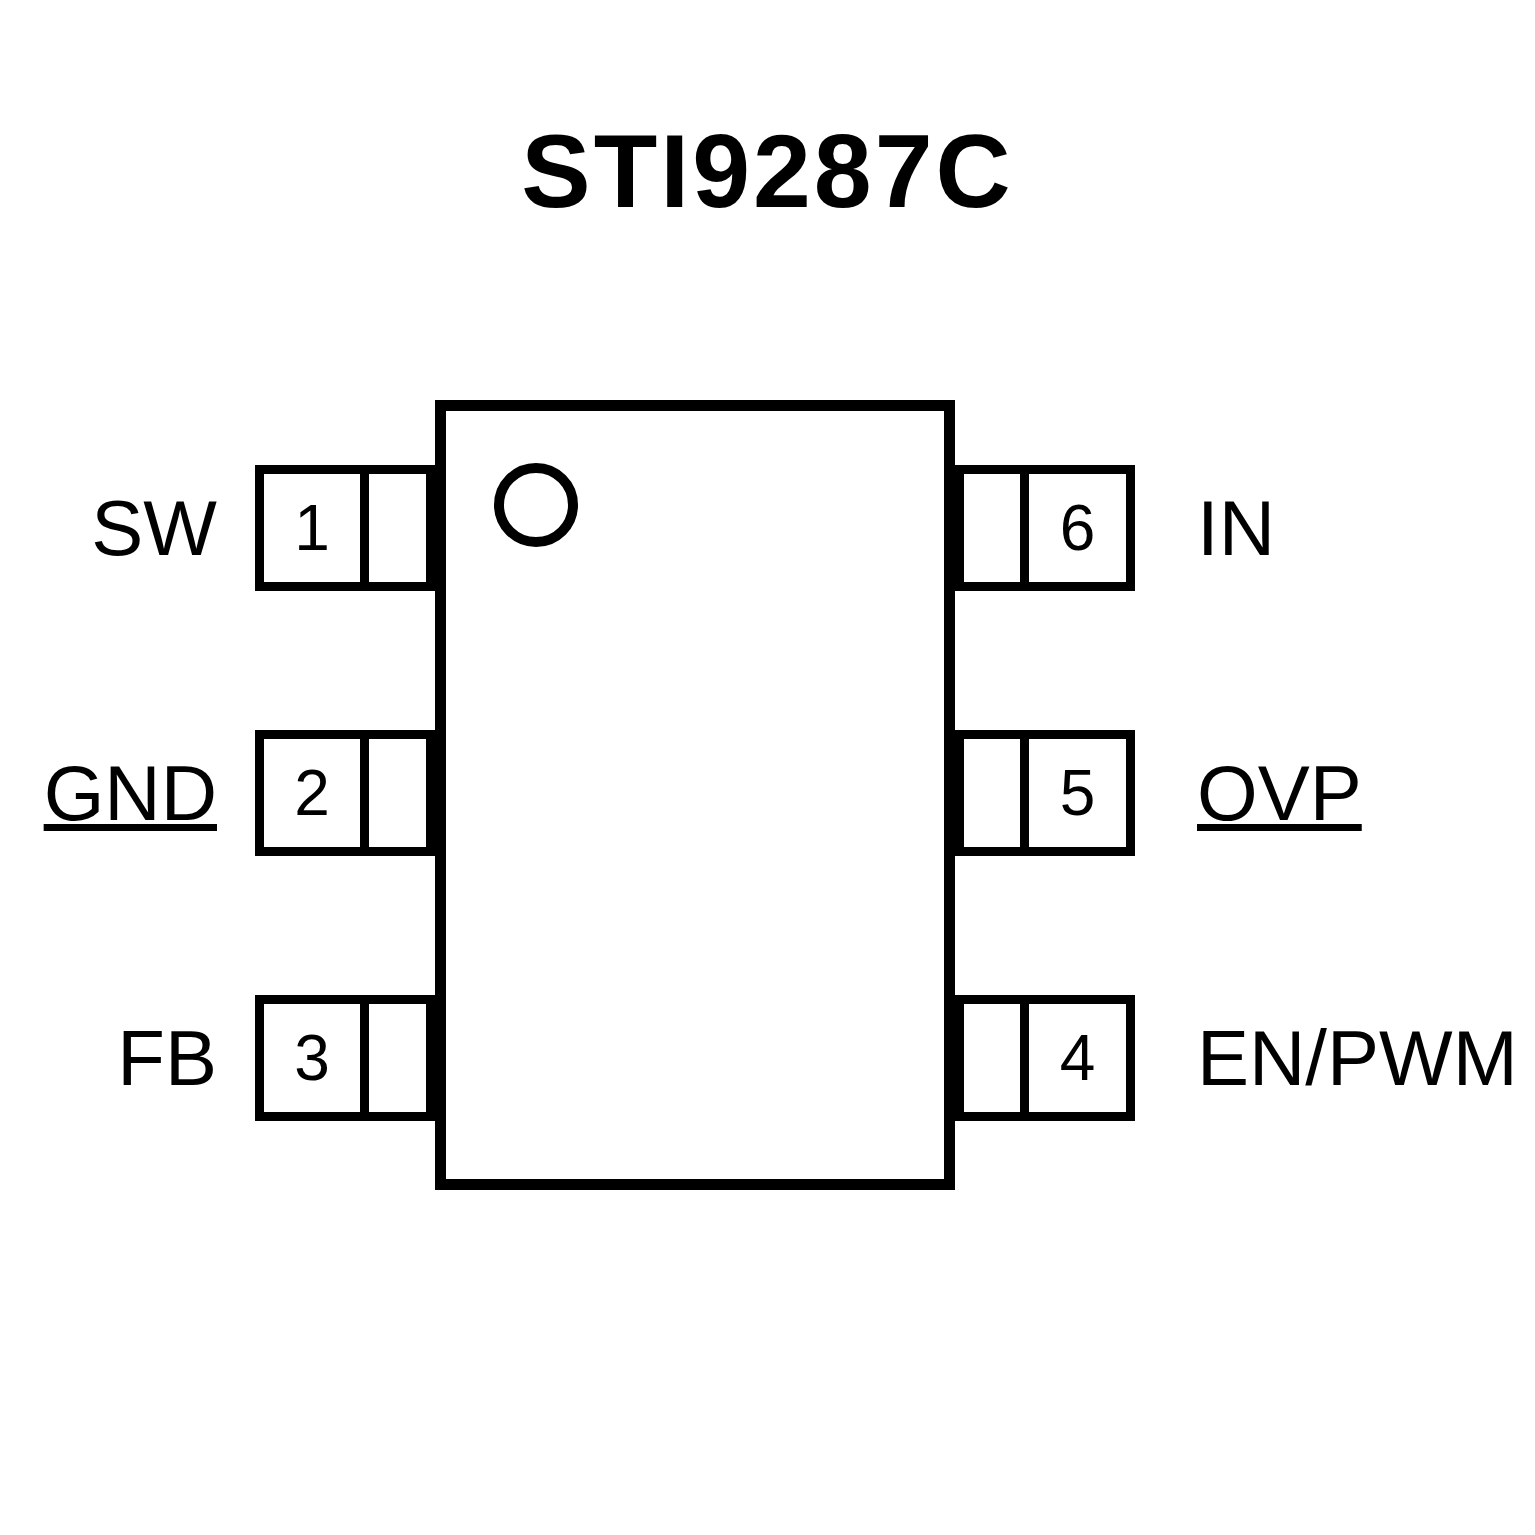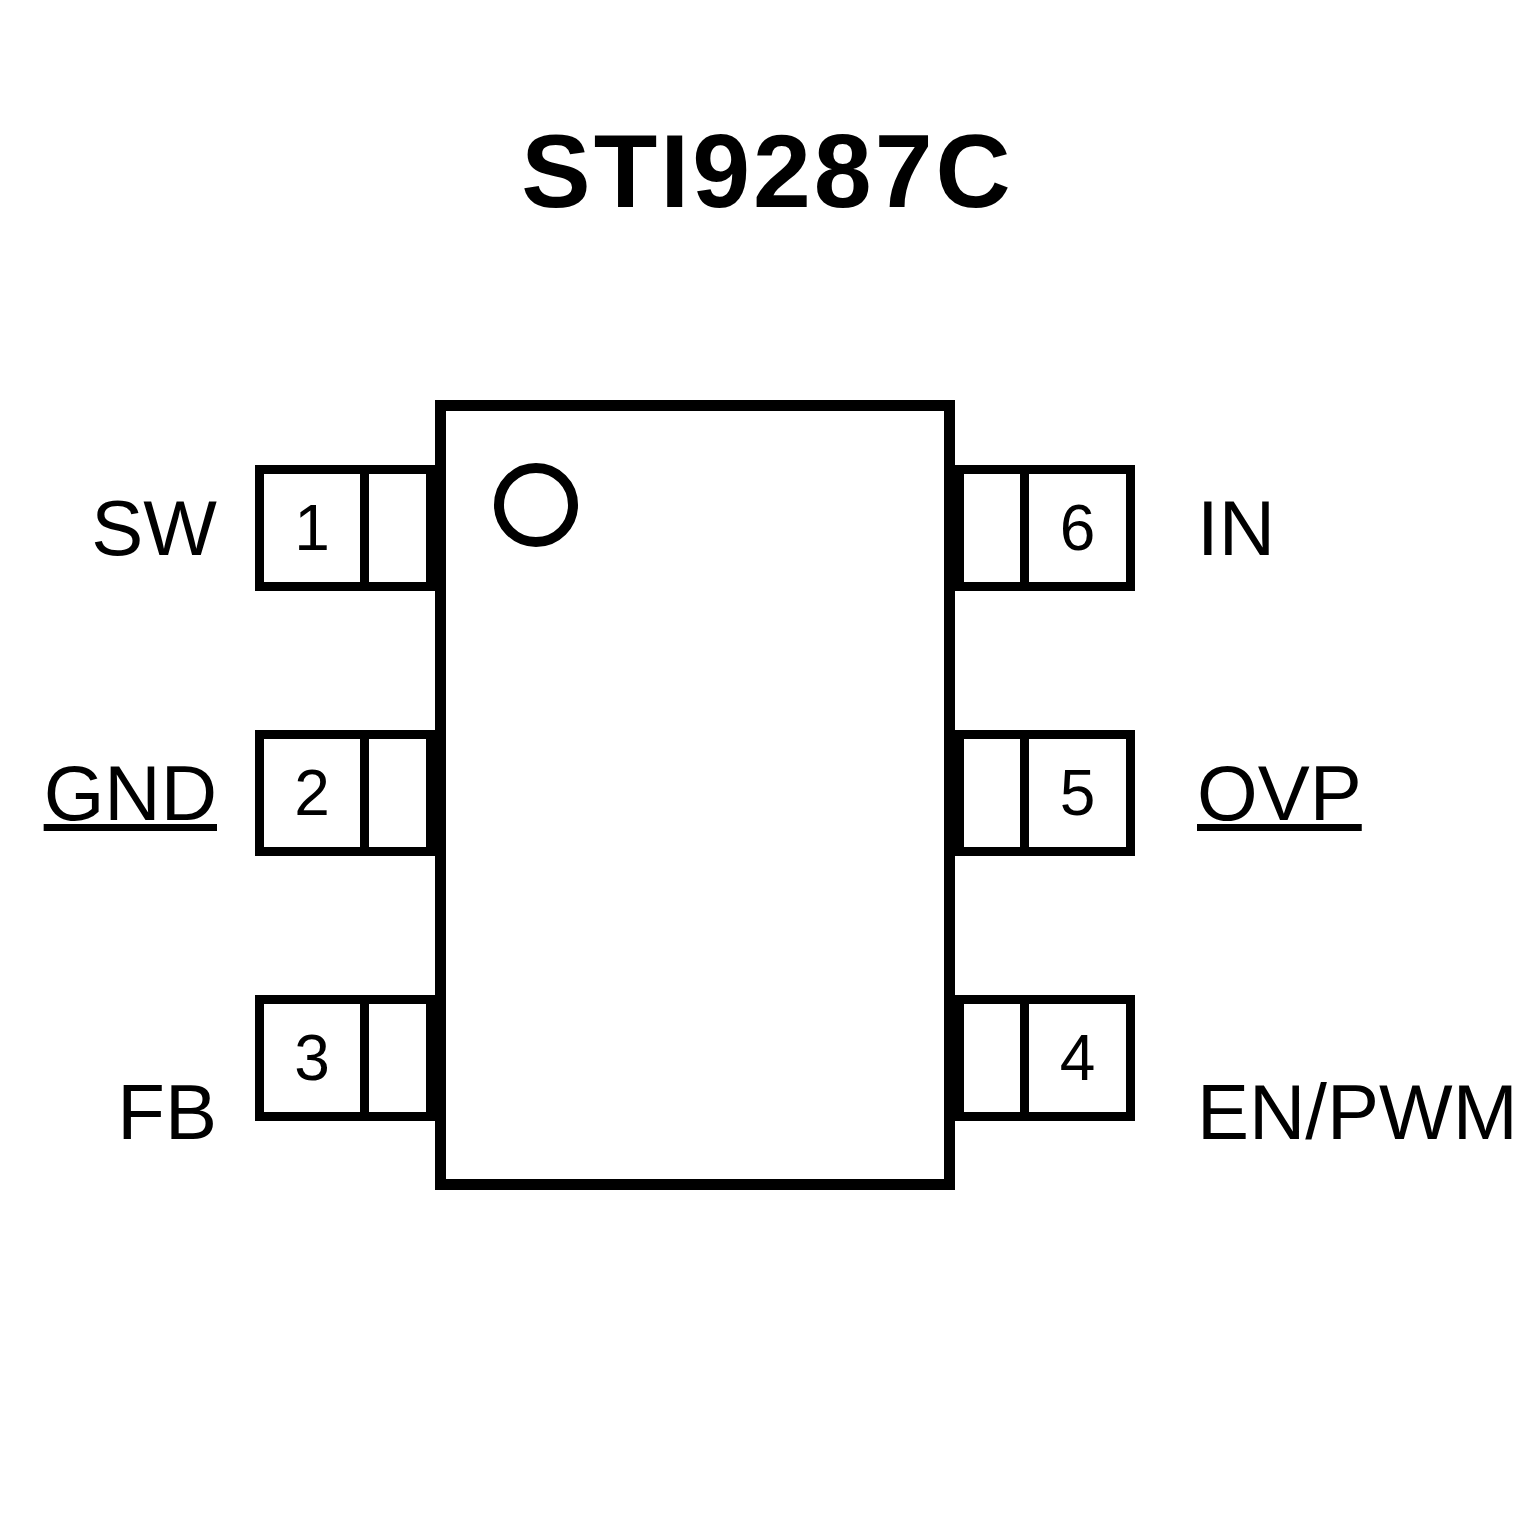--- a/index.html
+++ b/index.html
@@ -92,21 +92,21 @@
     right: 1318px;
     text-align: right;
   }
   .pin-label.right {
     left: 1185px;
     text-align: left;
     margin-left: 12px;
   }
   .pin-label.row-0 { top: 489px; }
   .pin-label.row-1 { top: 754px; text-decoration: underline; }
-  .pin-label.row-2 { top: 1073px; }
+  .pin-label.row-2 { top: 1019px; }
 </style>
 </head>
 <body>
 
 <div class="canvas">
 
   <div class="title">STI9287C</div>
 
   <div class="chip-body">
     <div class="pin1-dot"></div>

